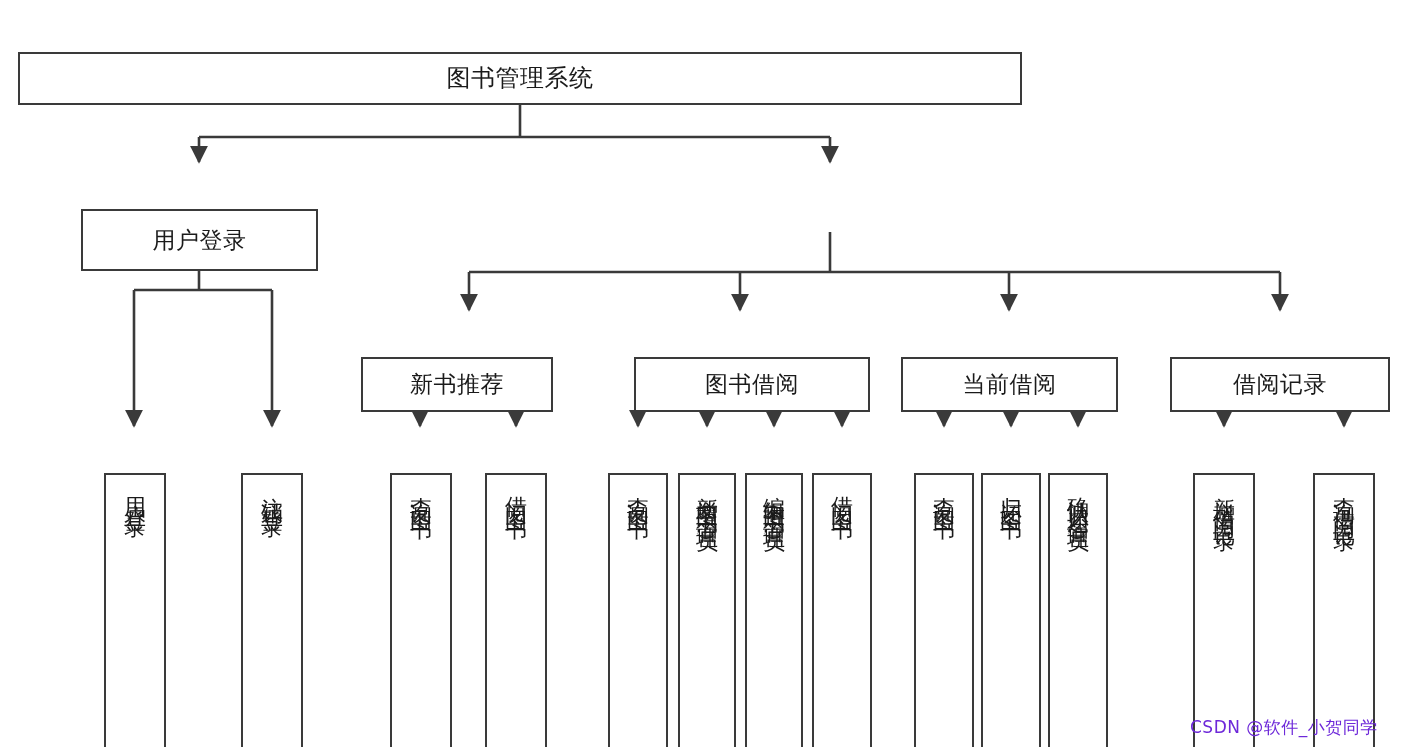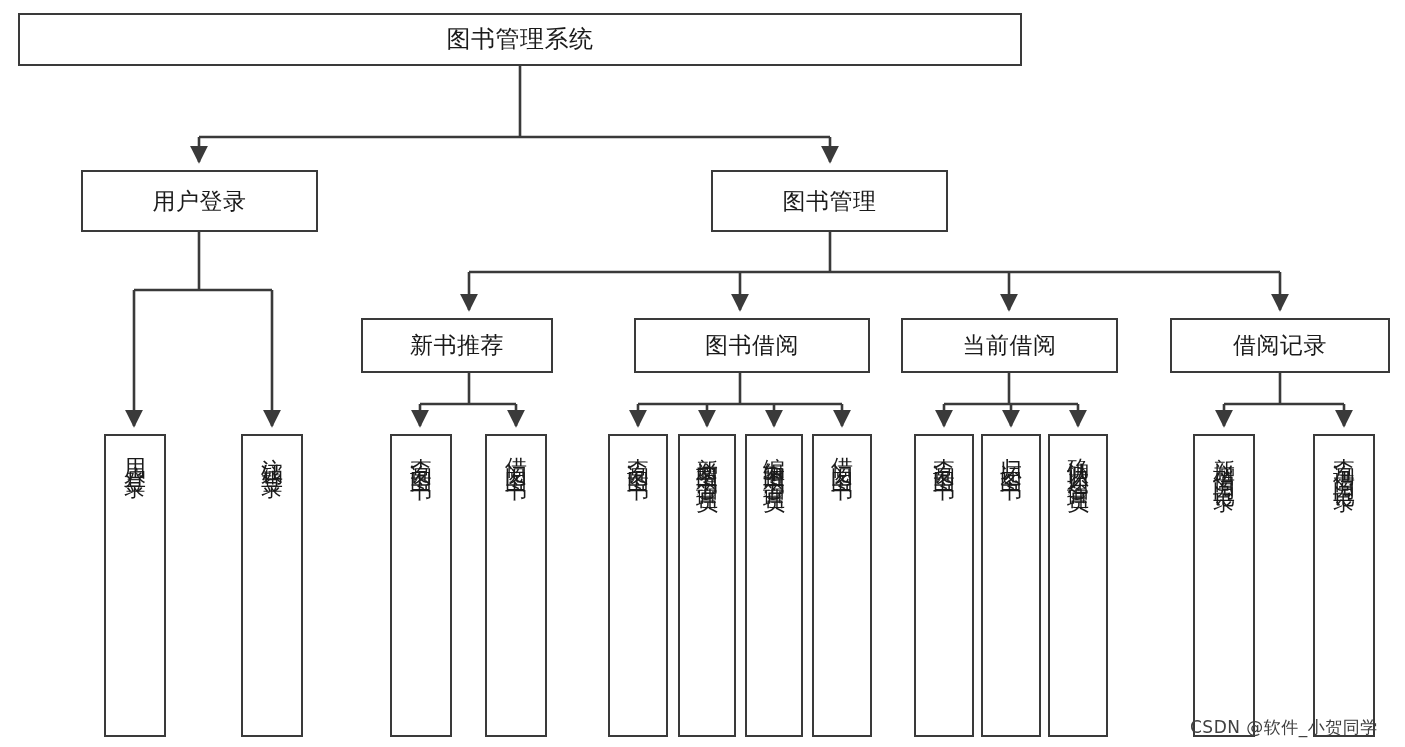--- a/index.html
+++ b/index.html
@@ -27,20 +27,21 @@
   }
   .node {
     position: absolute;
     box-sizing: border-box;
     border: 2.5px solid #3a3a3a;
     background: #ffffff;
     display: flex;
     align-items: center;
     justify-content: center;
     color: #1a1a1a;
+    margin-top: 39px;
   }
   .node .label {
     display: block;
     text-align: center;
     line-height: 1.08;
   }
   
   .node.horiz .label {
     font-size: 23px;
     letter-spacing: 0.5px;
@@ -61,21 +62,21 @@
     font-size: 22px;
     letter-spacing: 7px;
     line-height: 1;
     white-space: nowrap;
   }
   .node.vert.pad .label {
     letter-spacing: 5px;
   }
   .watermark {
     position: absolute;
-    color: #404040;
+    color: #6d28d9;
     font-size: 17px;
     letter-spacing: 0.5px;
     white-space: nowrap;
     user-select: none;
   }
 </style>
 </head>
 <body>
 
 <div id="canvas">
@@ -130,23 +131,20 @@
     </g>
   </svg>
 
   <div class="node horiz root" style="left: 18px; top: 13px; width: 1004px; height: 53px;">
     <span class="label">图书管理系统</span>
   </div>
 
   <div class="node horiz" style="left: 81px; top: 170px; width: 237px; height: 62px;">
     <span class="label">用户登录</span>
   </div>
-  <div class="node horiz" style="left: 711px; top: 170px; width: 237px; height: 62px;">
-    <span class="label">图书管理</span>
-  </div>
 
   <div class="node horiz" style="left: 361px; top: 318px; width: 192px; height: 55px;">
     <span class="label">新书推荐</span>
   </div>
   <div class="node horiz" style="left: 634px; top: 318px; width: 236px; height: 55px;">
     <span class="label">图书借阅</span>
   </div>
   <div class="node horiz" style="left: 1170px; top: 318px; width: 220px; height: 55px;">
     <span class="label">借阅记录</span>
   </div>

